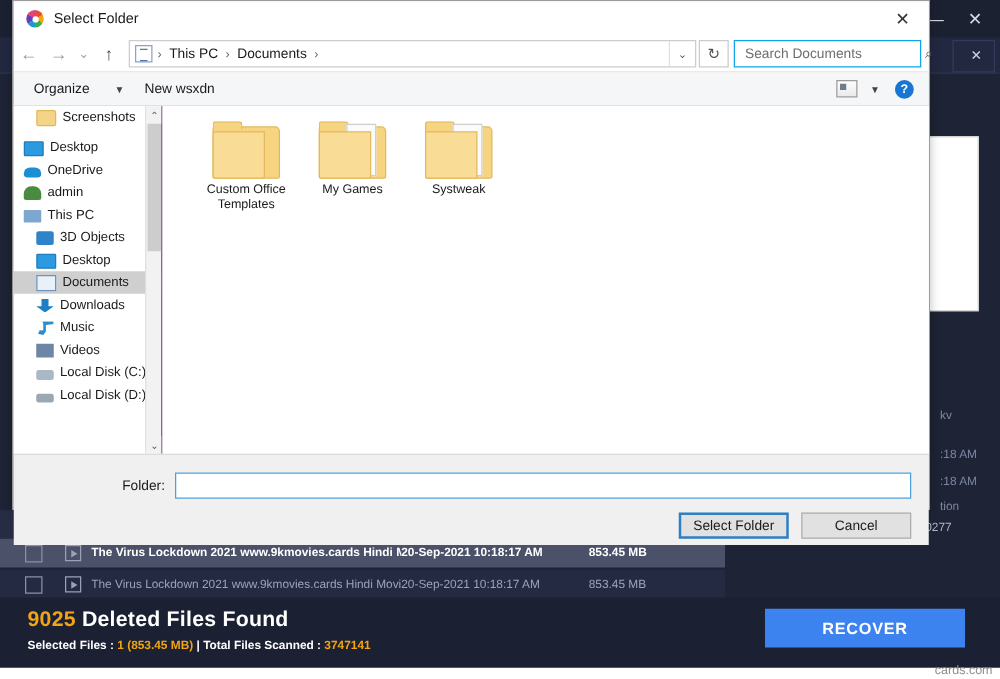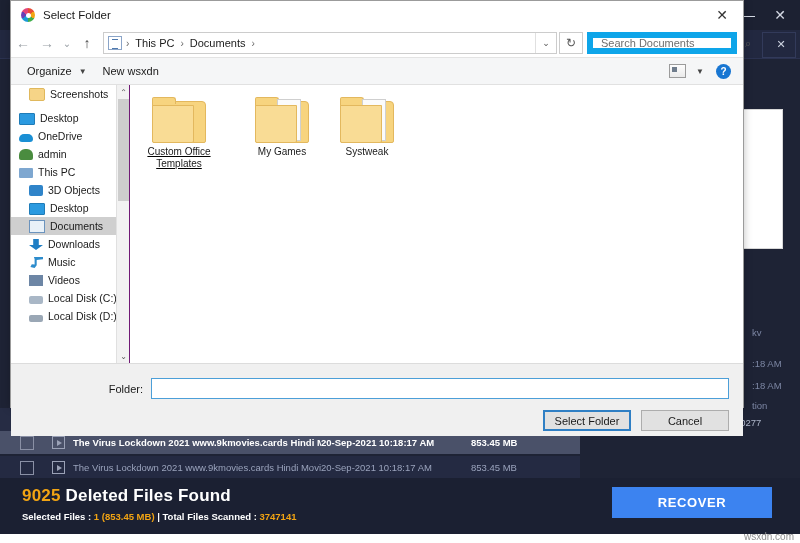--- a/index.html
+++ b/index.html
@@ -336,21 +336,21 @@
     border: 1px solid #cccccc;
     background: #ffffff;
     display: flex; align-items: center; justify-content: center;
     font-size: 12px;
     color: #555555;
     box-sizing: border-box;
   }
   .searchbox {
     width: 150px; height: 22px;
     margin-left: 4px; margin-right: 6px;
-    border: 6px solid #0ea5e9;
+    border: 1px solid #0ea5e9;
     background: #ffffff;
     display: flex; align-items: center;
     box-sizing: border-box;
   }
   .searchbox input {
     border: none; outline: none;
     flex: 1;
     font-size: 11px;
     color: #333333;
     margin-left: 6px;
@@ -369,21 +369,21 @@
     position: relative;
     height: 26px;
     background: #f5f6f7;
     border-bottom: 1px solid #e1e1e1;
     display: flex; align-items: center;
   }
   .tb-item {
     font-size: 11px;
     color: #1a1a1a;
     margin-left: 16px;
-    display: flex; align-items: center; gap: 7px;
+    display: flex; align-items: center; gap: 20px;
   }
   .tb-caret { font-size: 8px; color: #444; }
   .tb-spacer { flex: 1; }
   .tb-viewicon {
     width: 17px; height: 14px;
     border: 1px solid #9b9b9b;
     background: linear-gradient(#fdfdfd,#eaeaea);
     position: relative;
     box-sizing: border-box;
   }
@@ -594,21 +594,21 @@
     background: #f0f0f0;
     border-top: 1px solid #dcdcdc;
   }
   .folder-field-row {
     position: absolute;
     left: 0; top: 14px;
     width: 100%;
     display: flex; align-items: center;
   }
   .folder-label-txt {
-    width: 140px;
+    width: 129px;
     text-align: right;
     font-size: 11px;
     color: #1a1a1a;
     padding-right: 8px;
     box-sizing: border-box;
   }
   .folder-input {
     flex: 1;
     height: 21px;
     border: 1px solid #4c9fd8;
@@ -712,21 +712,21 @@
         <span class="amber">(853.45 MB)</span>
         <span>|</span>
         <span>Total Files Scanned :</span>
         <span class="amber">3747141</span>
       </div>
     </div>
 
     <div class="recover-btn">RECOVER</div>
   </div>
 
-  <div class="watermark">wsxdn.com</div>
+  <div class="watermark">cards.com</div>
 
   <div class="dialog">
 
     <div class="dlg-titlebar">
       <div class="dlg-logo"></div>
       <div class="dlg-title">Select Folder</div>
       <div class="dlg-close">✕</div>
     </div>
 
     <div class="dlg-navbar">
@@ -826,21 +826,21 @@
 
         <div class="nav-scroll">
           <div class="nav-scroll-up">⌃</div>
           <div class="nav-scroll-thumb"></div>
           <div class="nav-scroll-down">⌄</div>
         </div>
       </div>
 
       <div class="content-pane">
 
-        <div class="folder-item" style="left:4px; top:12px;text-decoration:underline;">
+        <div class="folder-item" style="left:22px; top:12px;">
           <div class="folder-glyph">
             <div class="fg-back"></div>
             <div class="fg-front"></div>
           </div>
           <div class="folder-label">Custom Office Templates</div>
         </div>
 
         <div class="folder-item" style="left:107px; top:12px;">
           <div class="folder-glyph">
             <div class="fg-back"></div>

